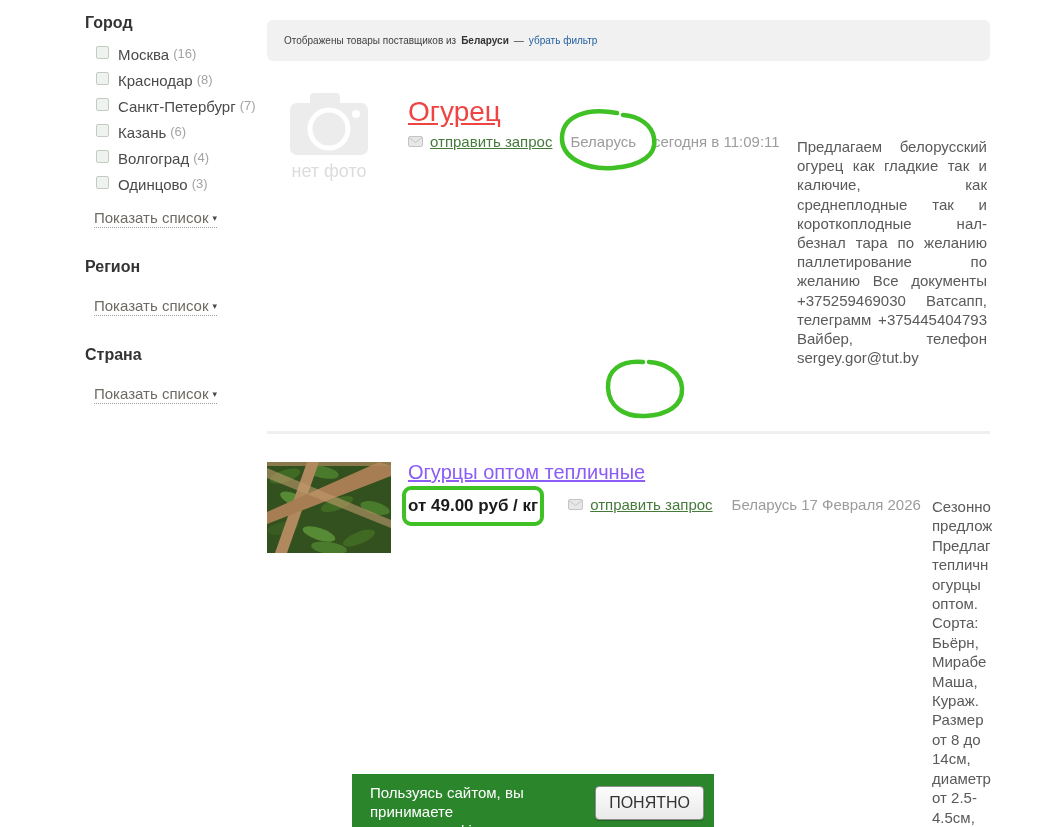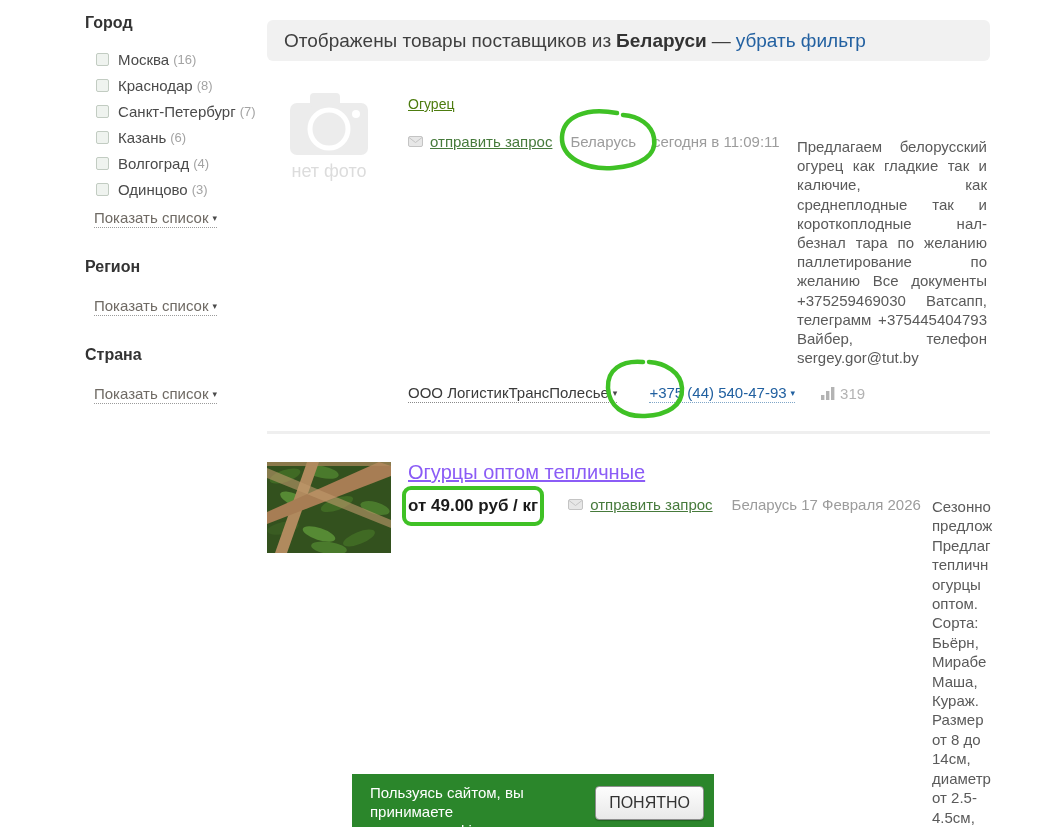--- a/index.html
+++ b/index.html
@@ -3,40 +3,40 @@
 <meta charset="utf-8">
 <style>
   * { margin:0; padding:0; box-sizing:border-box; }
   html,body { background:#fff; }
   body { font-family:"Liberation Sans","DejaVu Sans",sans-serif; }
   .page { position:relative; width:1062px; height:827px; overflow:hidden; background:#fff; }
 
   
   .sidebar { position:absolute; left:85px; top:14px; width:180px; }
   .side-title { font-size:16px; font-weight:bold; color:#333; margin-bottom:14px; }
-  .chk-row { display:flex; align-items:center; height:26px; }
+  .chk-row { display:flex; height:26px; }
   .chk { width:13px; height:13px; border:1px solid #c2ccc2; background:#eff3ef; border-radius:2px; margin:0 9px 0 11px; flex:0 0 13px; cursor:pointer; }
   .chk-label { font-size:15px; color:#4a4a4a; cursor:pointer; }
   .chk-count { font-size:13px; color:#a3a3a3; margin-left:4px; }
   .show-list { display:inline-block; margin:7px 0 0 9px; font-size:15px; color:#6f6a64; border-bottom:1px dotted #9b9b9b; padding-bottom:1px; cursor:pointer; }
   .show-list .tri { color:#4a4a4a; font-size:9px; vertical-align:2px; margin-left:4px; }
   .side-section { margin-top:30px; }
   .side-section .show-list { margin-left:9px; }
 
   .filter-banner { position:absolute; left:267px; top:20px; width:723px; height:41px;
-    background:#f1f1f1; border-radius:6px; display:flex; align-items:center; padding:8px 17px; font-size:19px; color:#3f3f3f; }
+    background:#f1f1f1; border-radius:6px; display:flex; align-items:center; padding:8px 17px; font-size:10px; color:#3f3f3f; }
   .filter-banner b { margin:0 5px; color:#333; }
   .filter-banner .dash { margin-right:5px; }
   .filter-banner a { color:#2361a1; cursor:pointer; }
 
   
   .photo-ph { position:absolute; left:267px; top:93px; width:124px; height:94px; text-align:center; cursor:pointer; }
   .no-photo-text { font-size:18px; color:#dcdcdc; margin-top:2px; }
 
-  .l1-title { position:absolute; left:408px; top:96px; font-size:14px; color:#4d7c0f; text-decoration:underline; cursor:pointer; }
+  .l1-title { position:absolute; left:408px; top:96px; font-size:28px; color:#ef4444; text-decoration:underline; cursor:pointer; }
   .meta-row { position:absolute; left:408px; top:133px; display:flex; align-items:center; font-size:15px; }
   .env { margin-right:7px; display:inline-block; }
   .send-req { color:#467a3b; text-decoration:underline; cursor:pointer; }
   .meta-gray { color:#9c9c9c; }
   .l1-country { margin-left:18px; }
   .l1-time { margin-left:17px; }
 
   .desc1 { position:absolute; left:797px; top:137px; width:190px; font-size:15px; line-height:19.2px;
     color:#5a5a5a; text-align:justify; word-break:break-word; }
 
@@ -154,32 +154,20 @@
           <path d="M1 1.5 L7.5 6.5 L14 1.5" fill="none" stroke="#c4c4c4"></path>
         </svg>
     </span>
     <a class="send-req">отправить запрос</a>
     <span class="meta-gray l1-country">Беларусь</span>
     <span class="meta-gray l1-time">сегодня в 11:09:11</span>
   </div>
 
   <div class="desc1">Предлагаем белорусский огурец как гладкие так и калючие, как среднеплодные так и короткоплодные нал-безнал тара по желанию паллетирование по желанию Все документы +375259469030 Ватсапп, телеграмм +375445404793 Вайбер, телефон sergey.gor@tut.by</div>
 
-  <div class="l1-bottom">
-    <span class="company"><span>ООО ЛогистикТрансПолесье</span><span class="tri">▾</span></span>
-    <span class="phone"><span>+375 (44) 540-47-93</span><span class="tri">▾</span></span>
-    <span class="views">
-      <svg width="14" height="13" viewBox="0 0 14 13">
-        <rect x="0" y="8" width="3.4" height="5" fill="#b3b3b3"></rect>
-        <rect x="5" y="4" width="3.4" height="9" fill="#b3b3b3"></rect>
-        <rect x="10" y="0" width="3.4" height="13" fill="#b3b3b3"></rect>
-      </svg>
-      <span>319</span>
-    </span>
-  </div>
 
   <svg class="anno" style="left:555px; top:105px;" width="110" height="70" viewBox="0 0 110 70">
     <path d="M62 8 C30 2, 8 12, 7 32 C6 52, 30 65, 58 63 C86 61, 102 50, 99 33 C97 20, 84 11, 68 10" fill="none" stroke="#3fc125" stroke-width="4.5" stroke-linecap="round"></path>
   </svg>
   <svg class="anno" style="left:603px; top:358px;" width="86" height="62" viewBox="0 0 86 62">
     <path d="M40 4 C18 2, 4 12, 5 30 C6 48, 20 59, 42 58 C64 57, 80 48, 79 30 C78 14, 62 5, 46 4" fill="none" stroke="#3fc125" stroke-width="4.5" stroke-linecap="round"></path>
   </svg>
 
   <div class="divider"></div>
 

